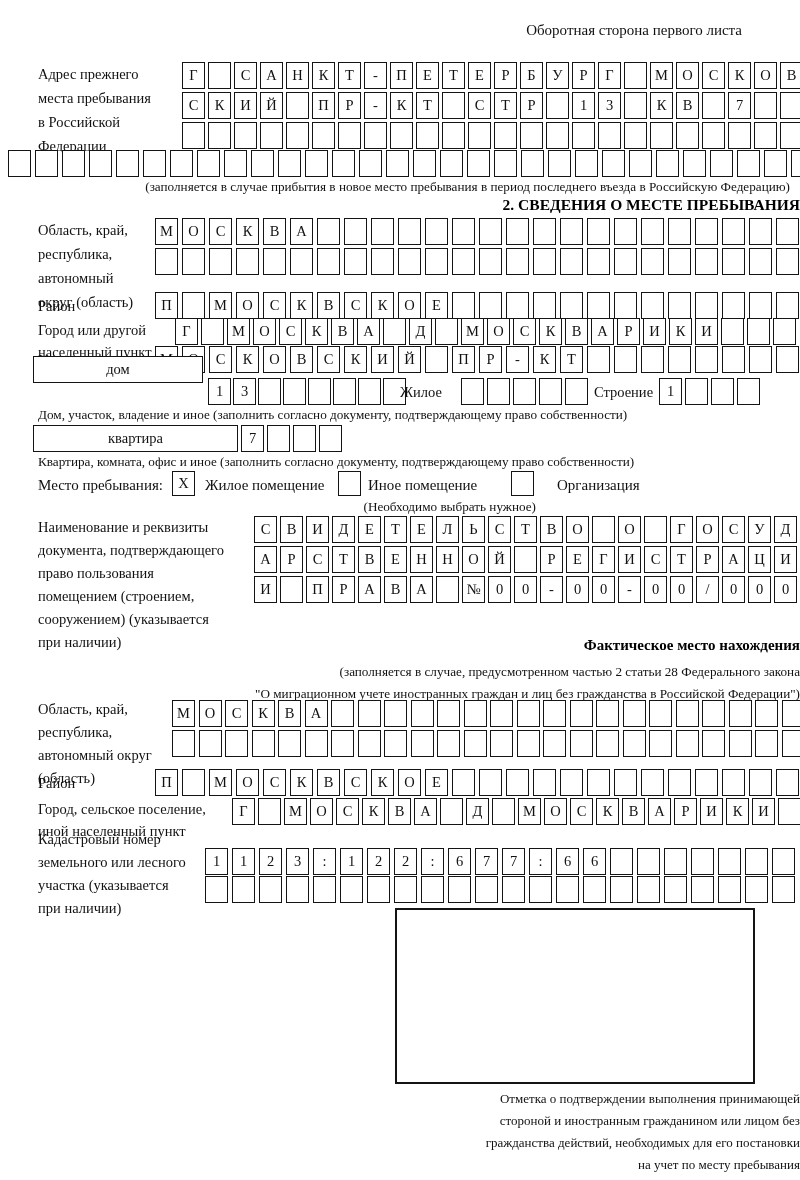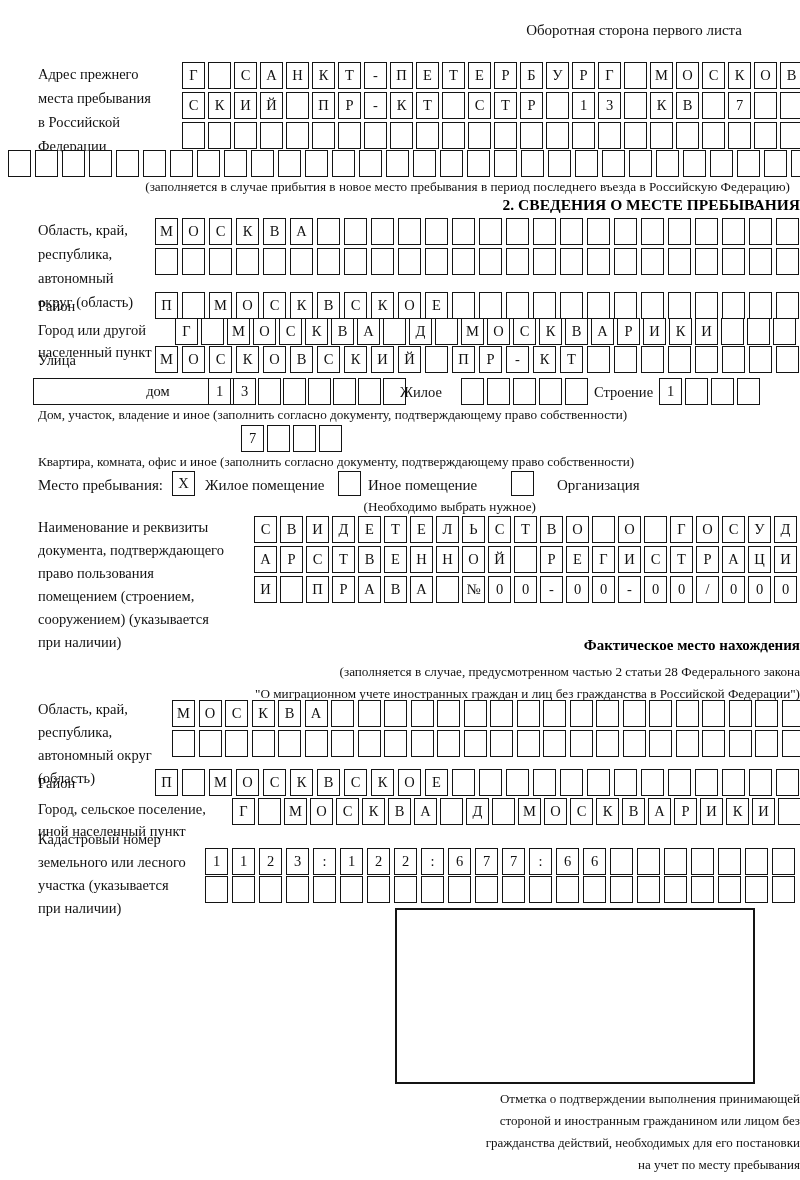--- a/index.html
+++ b/index.html
@@ -287,21 +287,21 @@
       <span class="cell"></span>
       <span class="cell"></span>
       <span class="cell"></span>
       <span class="cell"></span>
       <span class="cell"></span>
       <span class="cell"></span>
       <span class="cell"></span>
       <span class="cell"></span>
     </div>
 
-  <div class="widebox" style="left:33px;top:378px;width:168px;padding-left:40px;">дом</div>
+  <div class="widebox" style="left:33px;top:356px;width:168px;">дом</div>
   <div class="boxrow" style="left:208px;top:378px;gap:2px;">
       <span class="cell">1</span>
       <span class="cell">3</span>
       <span class="cell"></span>
       <span class="cell"></span>
       <span class="cell"></span>
       <span class="cell"></span>
       <span class="cell"></span>
       <span class="cell"></span>
     </div>
@@ -315,20 +315,21 @@
     </div>
   <div class="abs lbl" style="left:594px;top:381px;">Строение</div>
   <div class="boxrow" style="left:659px;top:378px;gap:3px;">
       <span class="cell">1</span>
       <span class="cell"></span>
       <span class="cell"></span>
       <span class="cell"></span>
     </div>
   <div class="abs cap" style="left:38px;top:407px;">Дом, участок, владение и иное (заполнить согласно документу, подтверждающему право собственности)</div>
 
+  <div class="widebox" style="left:33px;top:425px;width:203px;">квартира</div>
   <div class="boxrow" style="left:241px;top:425px;gap:3px;">
       <span class="cell">7</span>
       <span class="cell"></span>
       <span class="cell"></span>
       <span class="cell"></span>
     </div>
   <div class="abs cap" style="left:38px;top:454px;">Квартира, комната, офис и иное (заполнить согласно документу, подтверждающему право собственности)</div>
 
   <div class="abs lbl" style="left:38px;top:474px;font-size:15px;">Место пребывания:</div>
   <div class="chk" style="left:172px;top:471px;">X</div>

